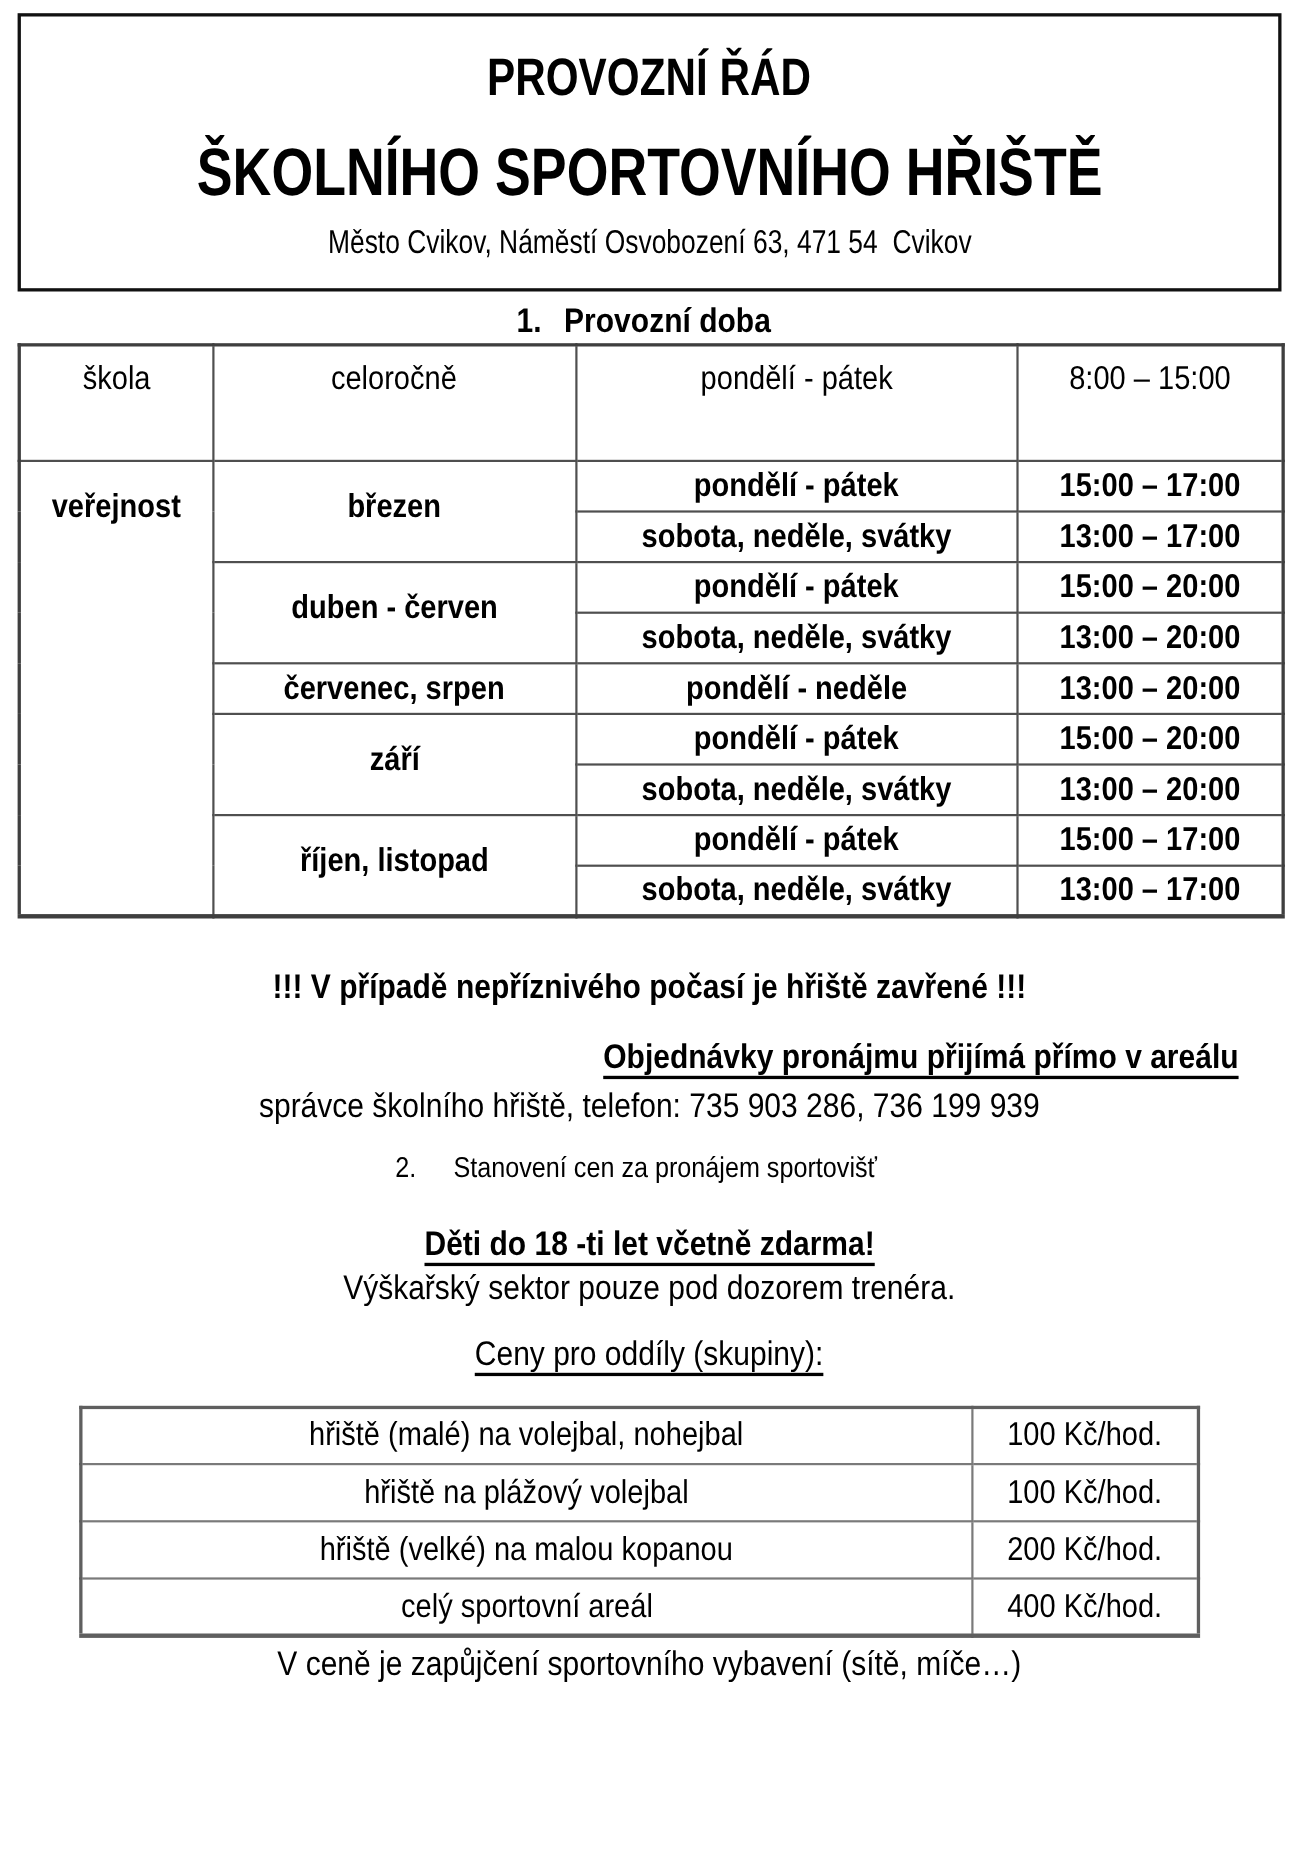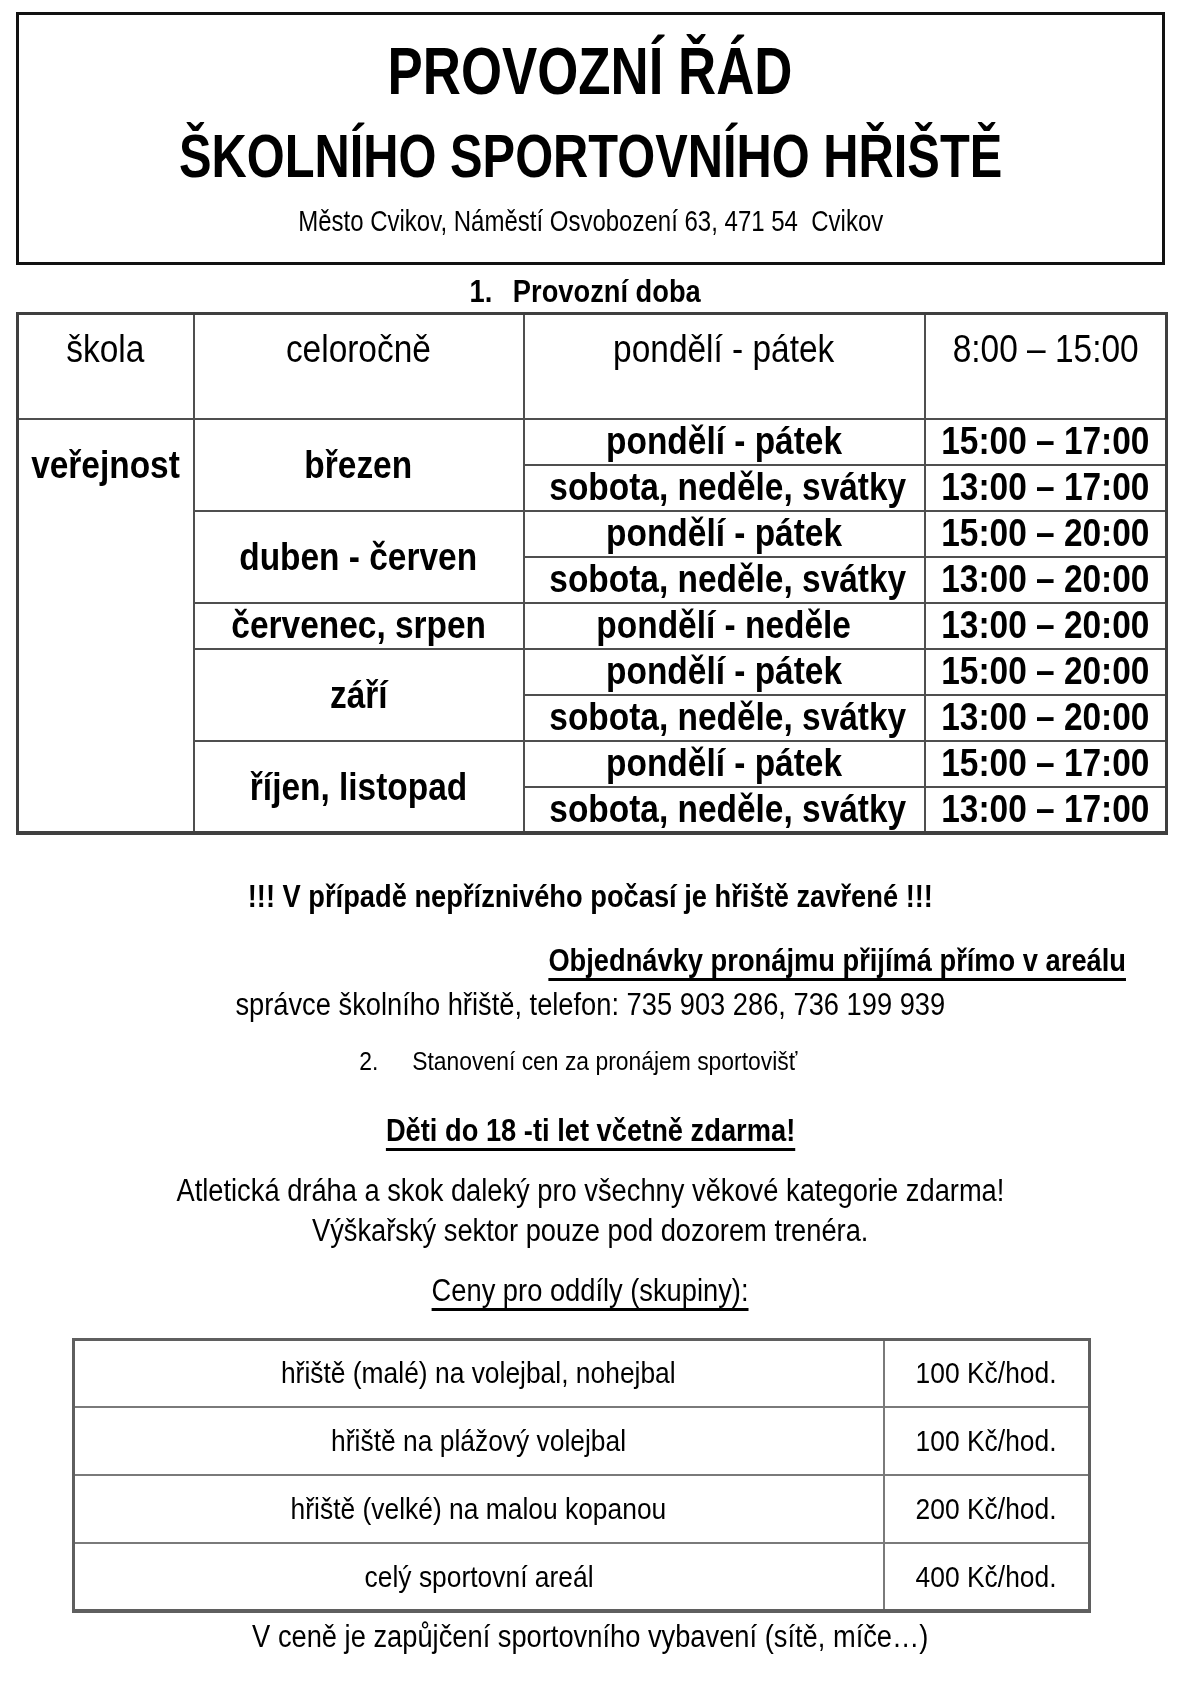--- a/index.html
+++ b/index.html
@@ -20,37 +20,37 @@
 
   
   .header-box{
     box-sizing:border-box;
     margin-top:12px;
     width:1149px;height:253px;
     border:3px solid #111;
     display:flex;flex-direction:column;align-items:center;
     padding-top:20px;
   }
-  .title1{font-size:66px;font-weight:bold;line-height:68px;margin-top:2px;}
+  .title1{font-size:48px;font-weight:bold;line-height:68px;margin-top:2px;}
   .title2{font-size:61px;font-weight:bold;line-height:66px;margin-top:18px;text-align:right;}
   .address{font-size:30px;line-height:36px;margin-top:14px;}
 
   
   .sec-heading{margin-top:7px;line-height:40px;font-weight:bold;font-size:31px;}
   .sec-heading .num{margin-right:6px;}
   .sec-heading-2{margin-top:16px;line-height:40px;font-weight:normal;font-size:26px;}
   .sec-heading-2 .num{margin-right:6px;}
 
   
   table{border-collapse:collapse;table-layout:fixed;}
   .sched{
     width:1149px;
     border:3px solid #3f3f3f;
     border-bottom-width:4px;
-    font-size:38px;
+    font-size:30px;
   }
   .sched td{
     border:2px solid #4f4f4f;
     text-align:center;vertical-align:middle;
     padding:0;overflow:hidden;
   }
   .sched tr{height:46px;}
   .sched tr.r1{height:105px;}
   .sched td.vtop{vertical-align:top;padding-top:24px;}
   .sched tr.r1 td{vertical-align:top;padding-top:13px;font-weight:normal;}
@@ -79,21 +79,21 @@
     margin-left:56px;
     width:1016px;
     border:3px solid #5f5f5f;
     border-bottom-width:4px;
     font-size:30px;
   }
   .prices td{
     border:2px solid #7a7a7a;
     text-align:center;vertical-align:middle;padding:0;
   }
-  .prices tr{height:68px;}
+  .prices tr{height:52px;}
 </style>
 </head>
 <body>
 
 <div id="page">
   <div class="content">
 
     <div class="header-box">
       <div class="title1"><span class="cxt">PROVOZNÍ ŘÁD</span></div>
       <div class="title2"><span class="cxt">ŠKOLNÍHO SPORTOVNÍHO HŘIŠTĚ</span></div>
@@ -165,21 +165,20 @@
 
     <div class="line bold mt-weather"><span class="cx">!!! V případě nepříznivého počasí je hřiště zavřené !!!</span></div>
     <div class="line bold uline mt-booking"><span class="cx">Objednávky pronájmu přijímá přímo v areálu</span></div>
     <div class="line mt-contact"><span class="cx">správce školního hřiště, telefon: 735 903 286, 736 199 939</span></div>
 
     <div class="sec-heading-2">
       <span class="cx num">2.</span><span class="cx">Stanovení cen za pronájem sportovišť</span>
     </div>
 
     <div class="line bold uline mt-children"><span class="cx">Děti do 18 -ti let včetně zdarma!</span></div>
-    <div class="line mt-track"><span class="cx">Atletická dráha a skok daleký pro všechny věkové kategorie zdarma!</span></div>
     <div class="line mt-trainer"><span class="cx">Výškařský sektor pouze pod dozorem trenéra.</span></div>
     <div class="line uline mt-groups"><span class="cx">Ceny pro oddíly (skupiny):</span></div>
 
     <table class="prices">
       <colgroup>
         <col style="width:810px">
           <col style="width:206px">
       </colgroup>
       <tbody>
         <tr>

